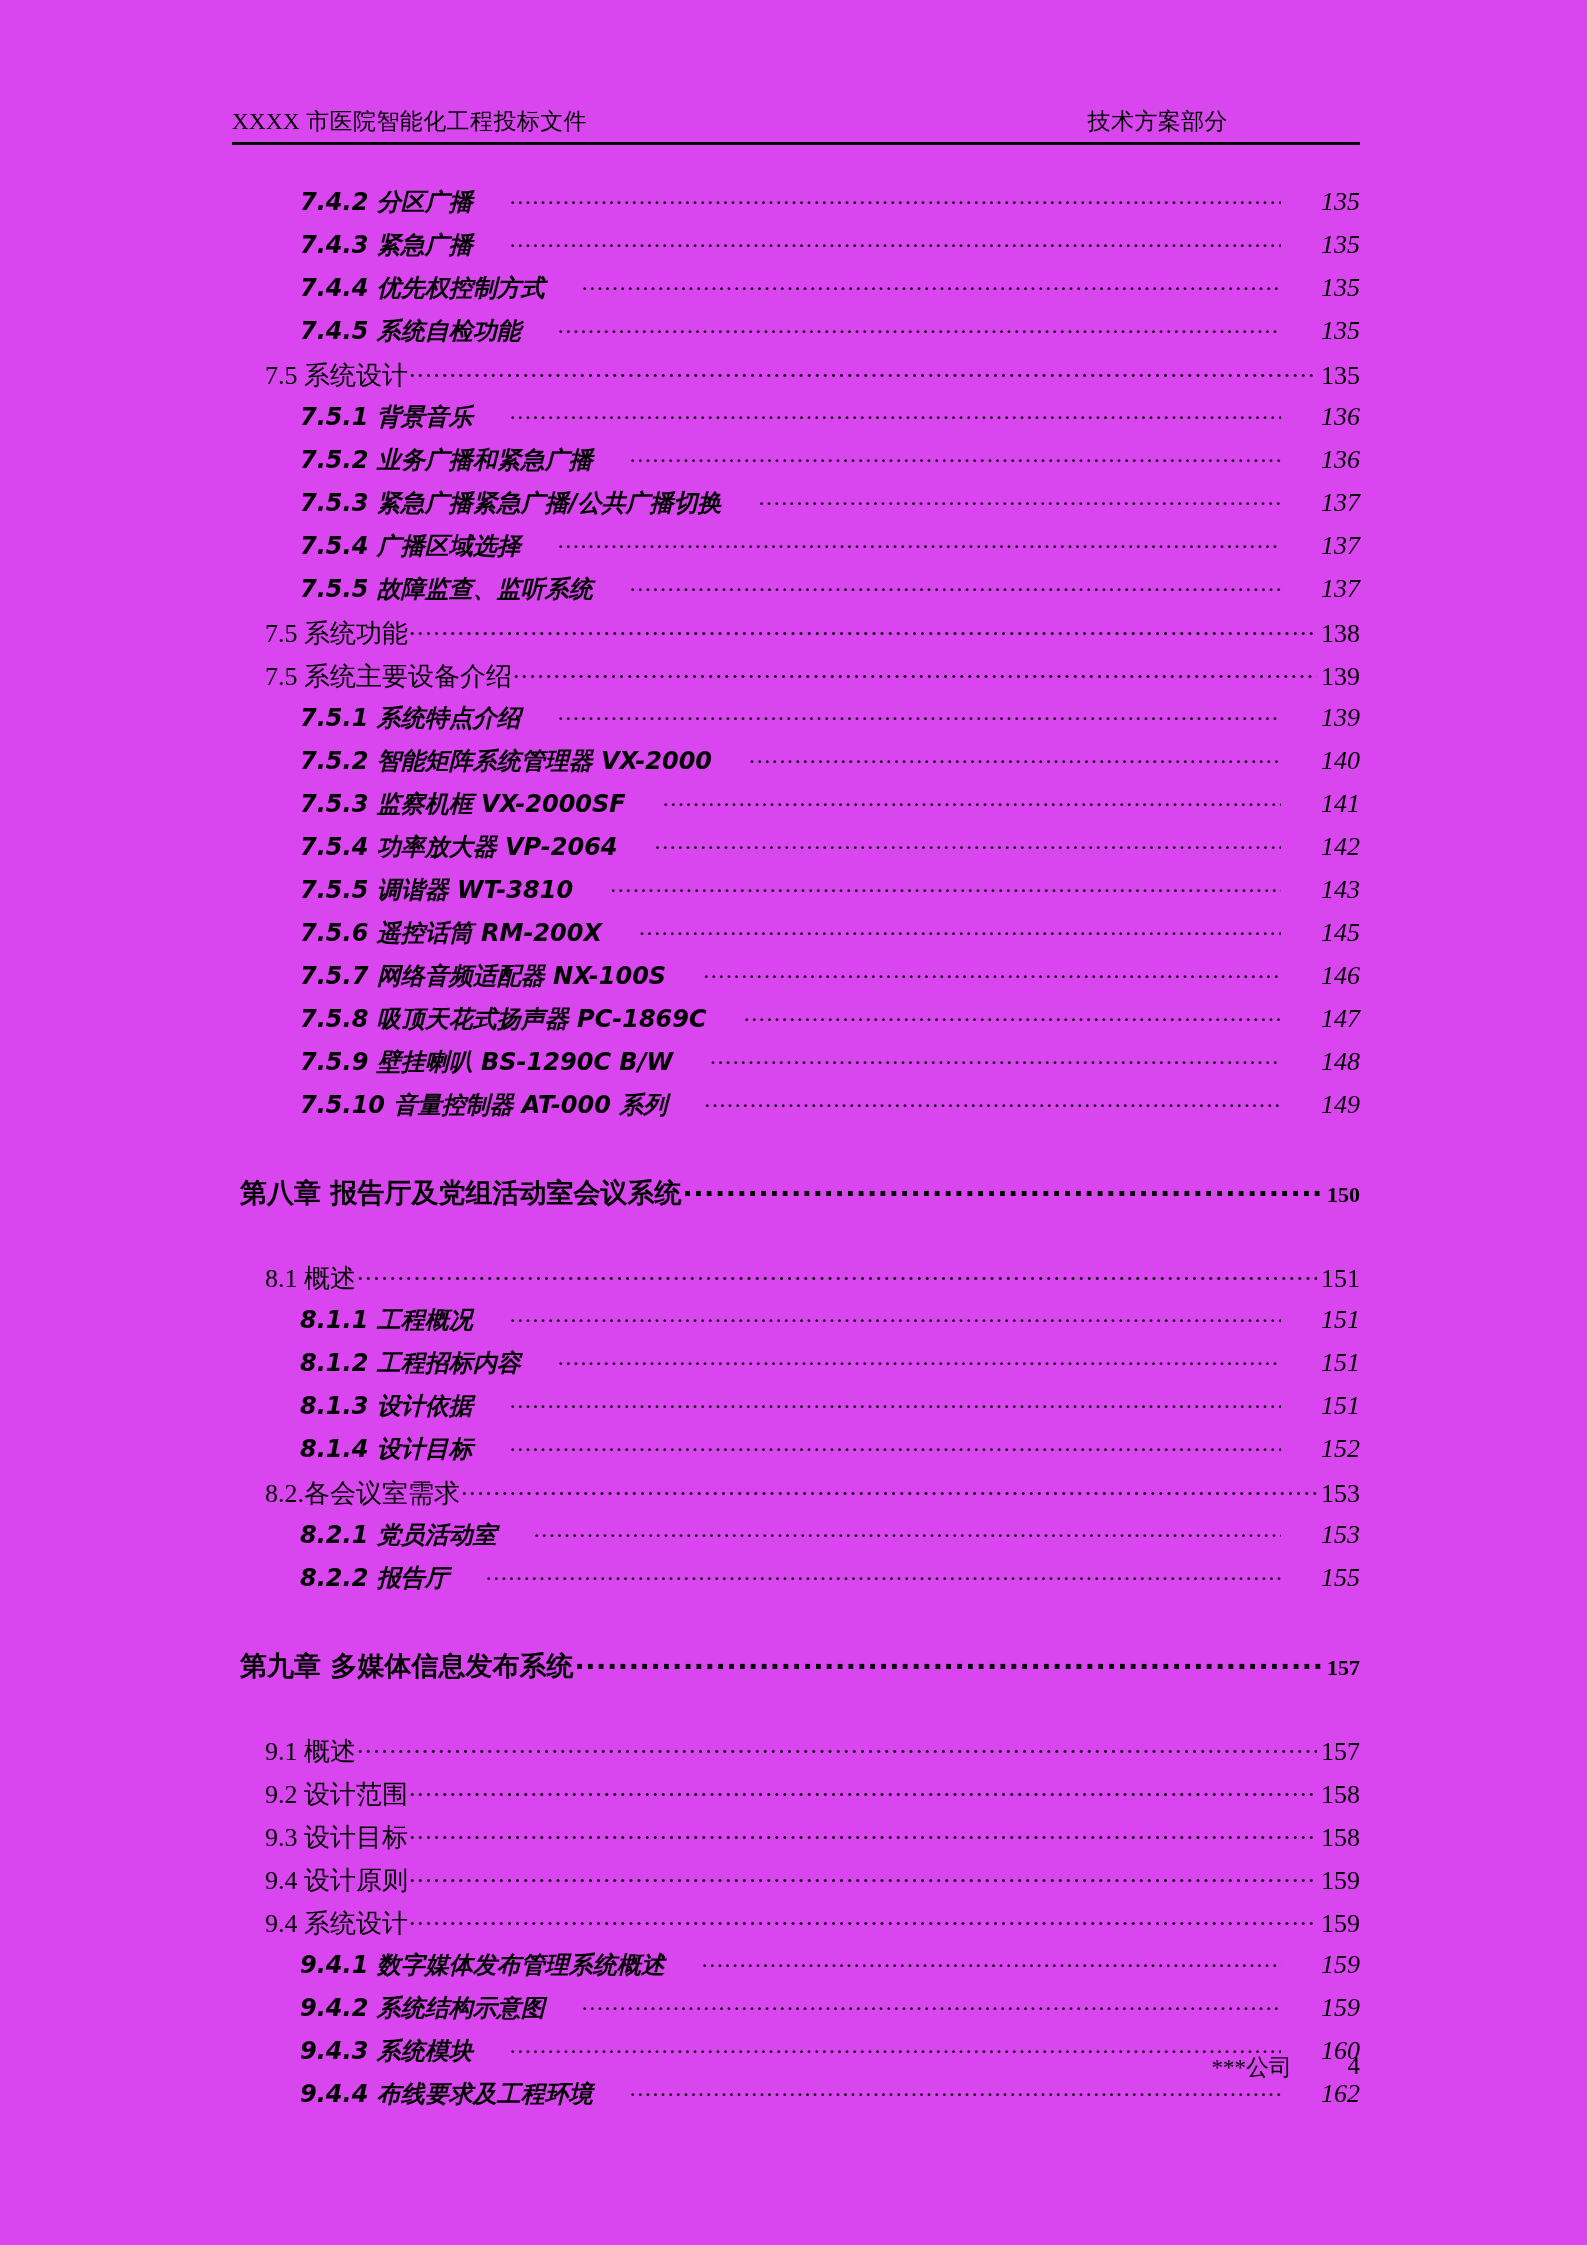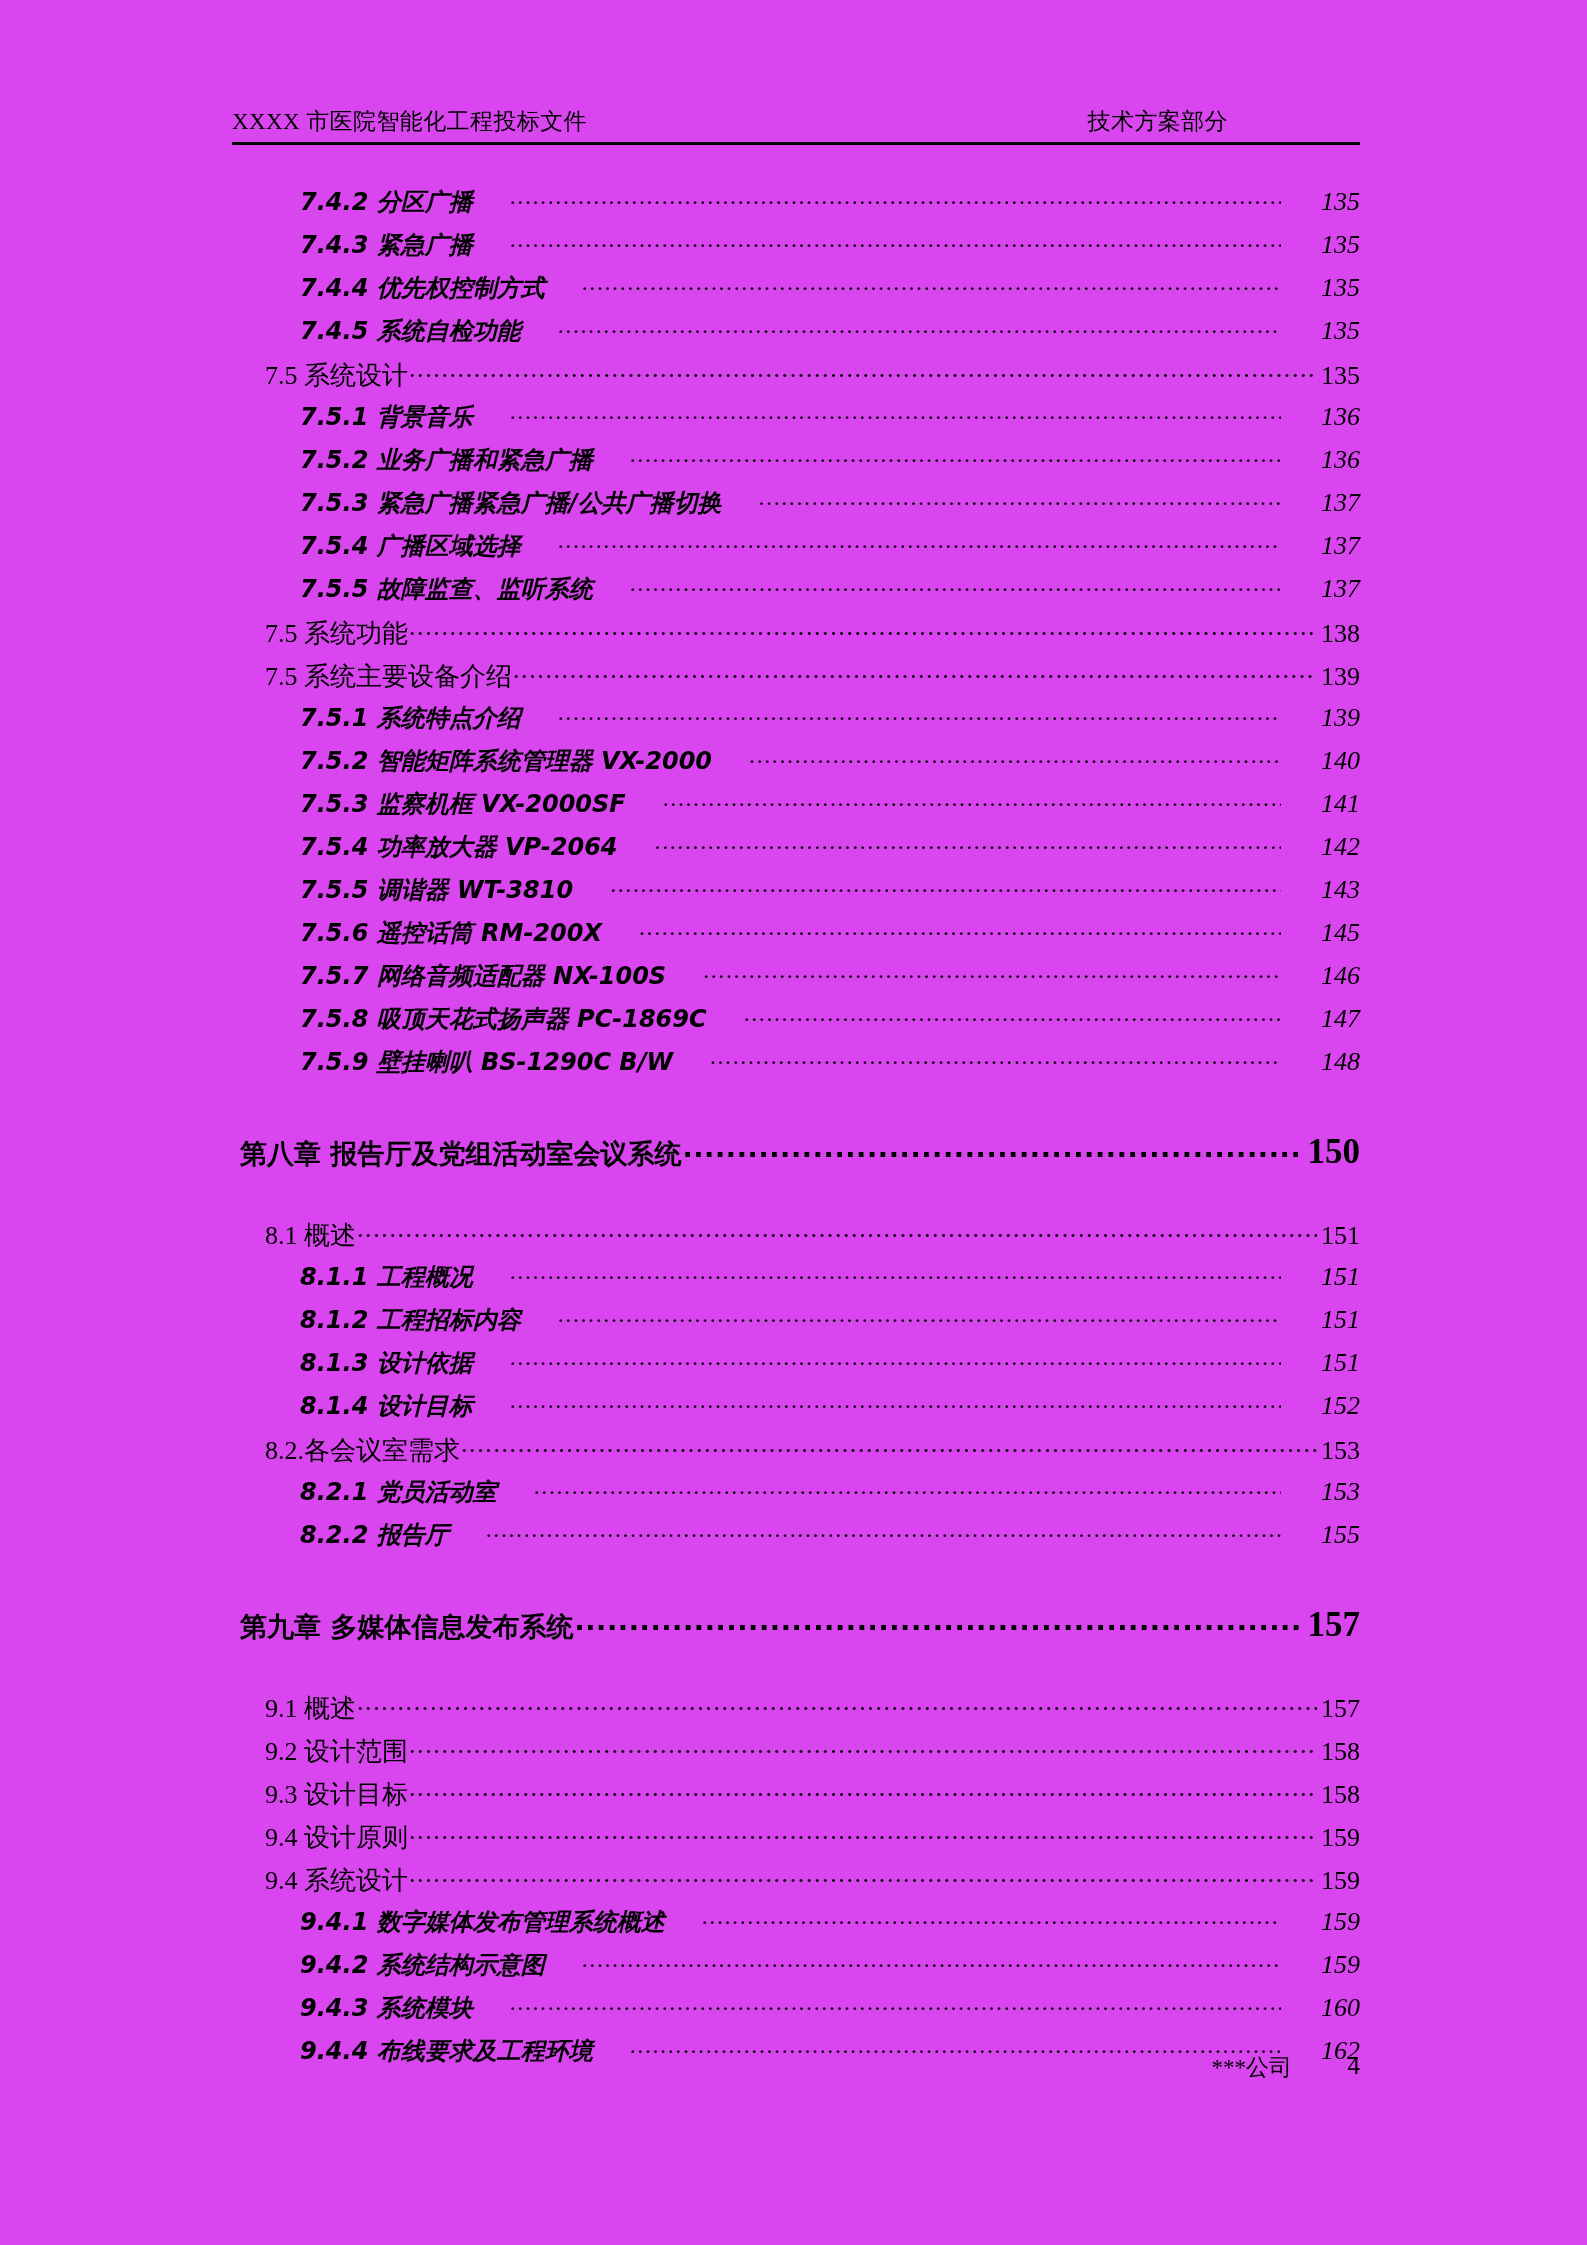--- a/index.html
+++ b/index.html
@@ -84,21 +84,21 @@
   }
 
   
   .lvl1 {
     font-family: "DejaVu Sans", "Liberation Sans", sans-serif;
     font-weight: bold;
     font-size: 27px;
     padding-left: 8px;
   }
   .lvl1 .leader::before { letter-spacing: 0.6px; font-weight: bold; }
-  .lvl1 .toc-page { font-family: "Liberation Serif", serif; font-weight: bold; font-size: 35px; }
+  .lvl1 .toc-page { font-family: "Liberation Serif", serif; font-weight: bold; font-size: 22px; }
 
   
   .lvl2 {
     font-size: 26px;
     padding-left: 33px;
   }
   .lvl2 .toc-page { font-size: 26px; }
 
   
   .lvl3 {
@@ -255,20 +255,25 @@
       <div class="toc-row lvl3">
         <span class="toc-label">7.5.8 吸顶天花式扬声器 PC-1869C</span>
         <span class="leader"></span>
         <span class="toc-page">147</span>
       </div>
       <div class="toc-row lvl3">
         <span class="toc-label">7.5.9 壁挂喇叭 BS-1290C B/W</span>
         <span class="leader"></span>
         <span class="toc-page">148</span>
       </div>
+      <div class="toc-row lvl3">
+        <span class="toc-label">7.5.10 音量控制器 AT-000 系列</span>
+        <span class="leader"></span>
+        <span class="toc-page">149</span>
+      </div>
       <div class="spacer-row"></div>
       <div class="toc-row lvl1">
         <span class="toc-label">第八章 报告厅及党组活动室会议系统</span>
         <span class="leader"></span>
         <span class="toc-page">150</span>
       </div>
       <div class="spacer-row"></div>
       <div class="toc-row lvl2">
         <span class="toc-label">8.1 概述</span>
         <span class="leader"></span>

